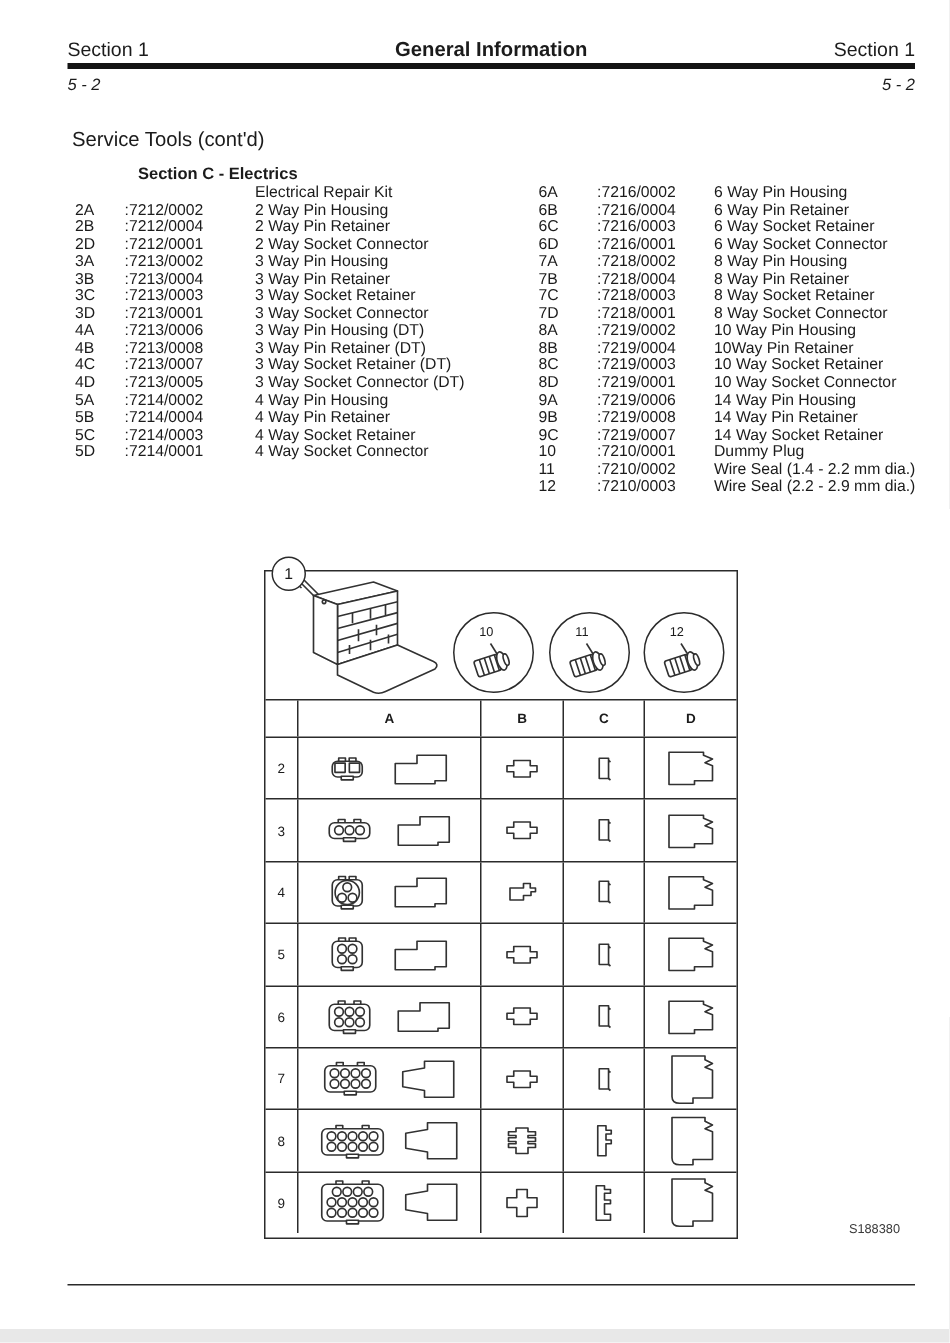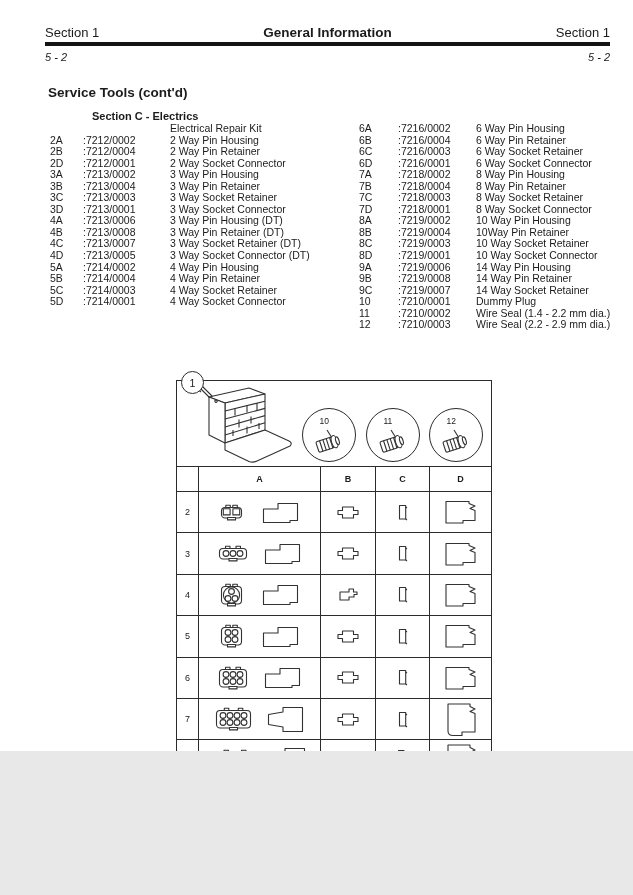--- a/index.html
+++ b/index.html
@@ -1,24 +1,24 @@
 <!DOCTYPE html>
 <html><head>
 <meta charset="utf-8">
 <style>
   html,body{margin:0;padding:0;background:#e8e8e8;}
-  .page{position:relative;width:633px;height:751px;background:#ffffff;overflow:hidden;
+  .page{position:relative;width:633px;height:886px;background:#ffffff;overflow:hidden;
         font-family:"Liberation Sans","DejaVu Sans",sans-serif;color:#1b1b1b;}
   
   .hdr{position:absolute;left:45px;right:23px;top:25px;display:flex;justify-content:space-between;align-items:baseline;}
   .hdr .hl,.hdr .hr{font-size:13px;}
   .hdr .hc{font-size:13.5px;font-weight:bold;}
   .rule-thick{position:absolute;left:45px;right:23px;top:42px;height:3.6px;background:#141414;}
   .pgnos{position:absolute;left:45px;right:23px;top:51px;display:flex;justify-content:space-between;font-size:11px;font-style:italic;}
-  .title{position:absolute;left:48px;top:85px;font-size:13.5px;font-weight:bold;}
+  .title{position:absolute;left:48px;top:85px;font-size:13.5px;font-weight:normal;}
   .sect{position:absolute;left:48px;top:110px;font-size:11px;font-weight:bold;margin-left:44px;}
   
   .list{position:absolute;top:123px;font-size:10.5px;line-height:11.55px;white-space:nowrap;}
   .list-left{left:50px;width:285px;}
   .list-right{left:343px;width:270px;margin-left:16px;}
   .prow{display:grid;}
   .list-left .prow{grid-template-columns:33px 87px auto;}
   .list-right .prow{grid-template-columns:39px 78px auto;}
   
   .figbox{position:absolute;left:176px;top:380px;width:316px;height:446px;border:1.5px solid #2b2b2b;box-sizing:border-box;}

